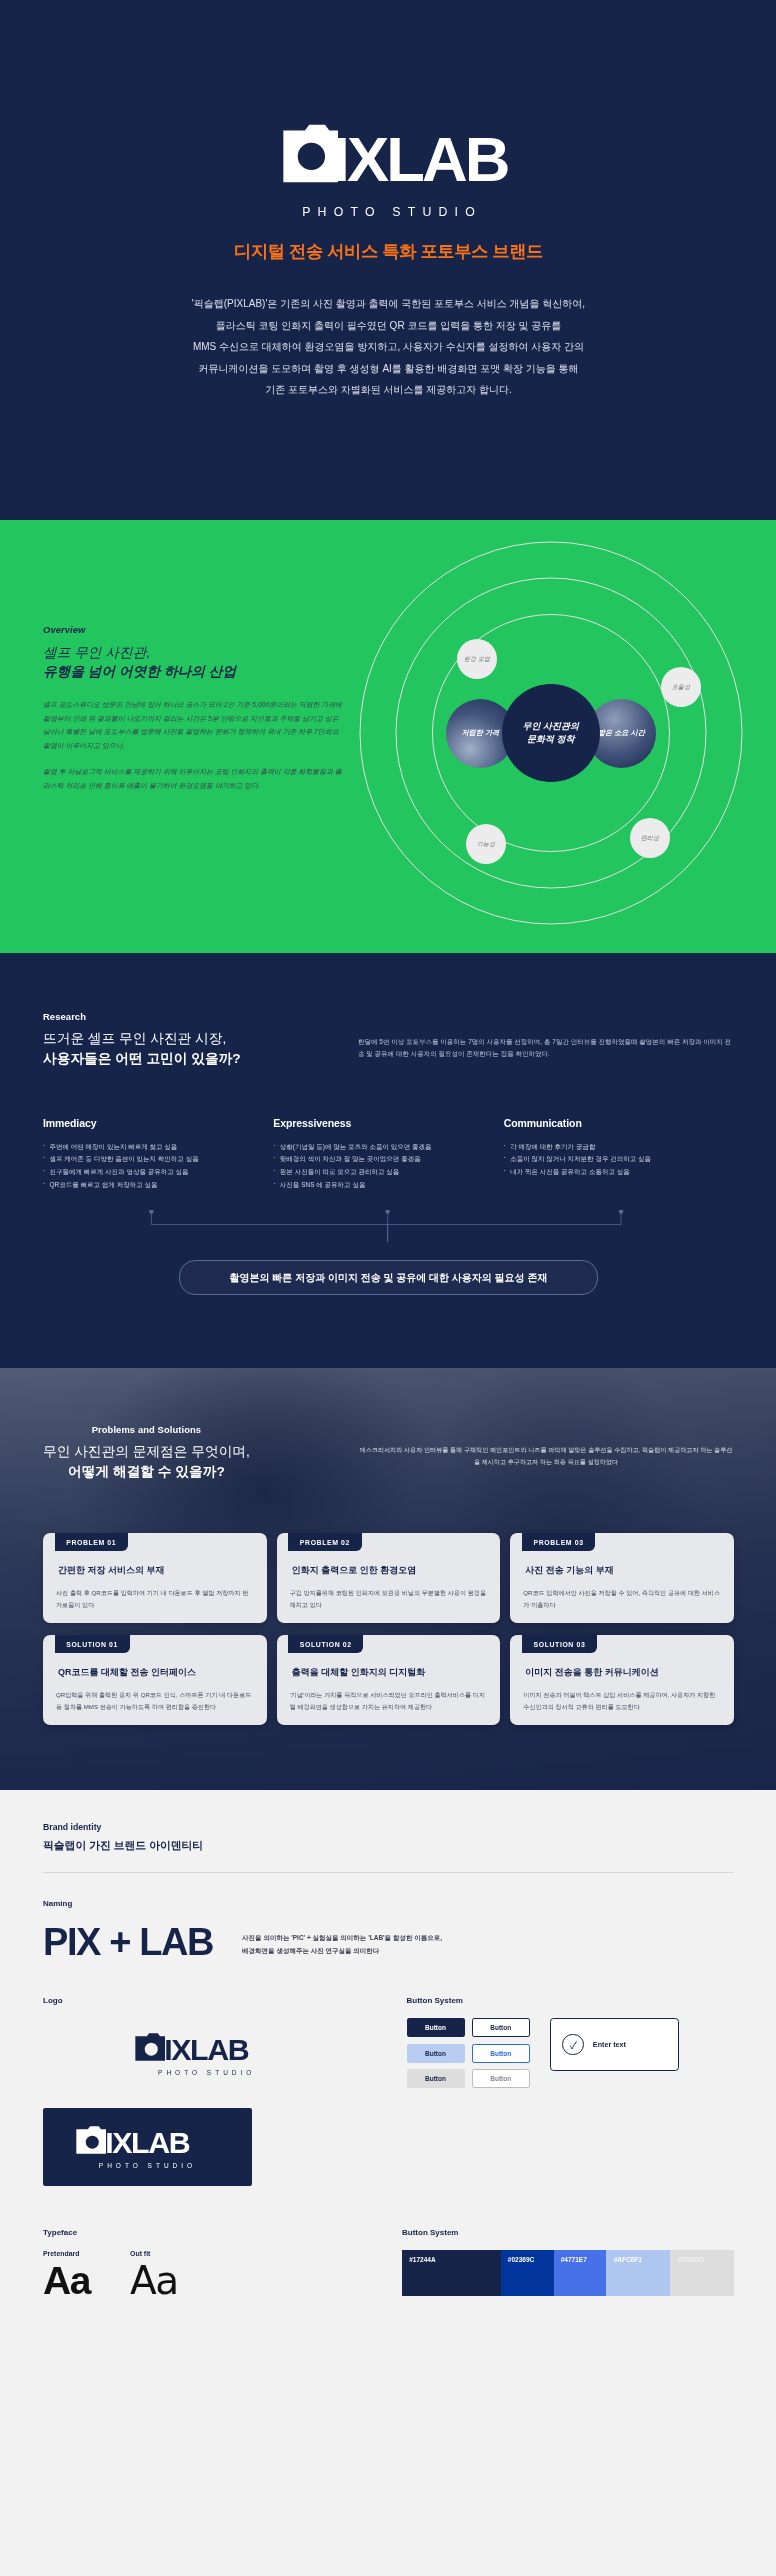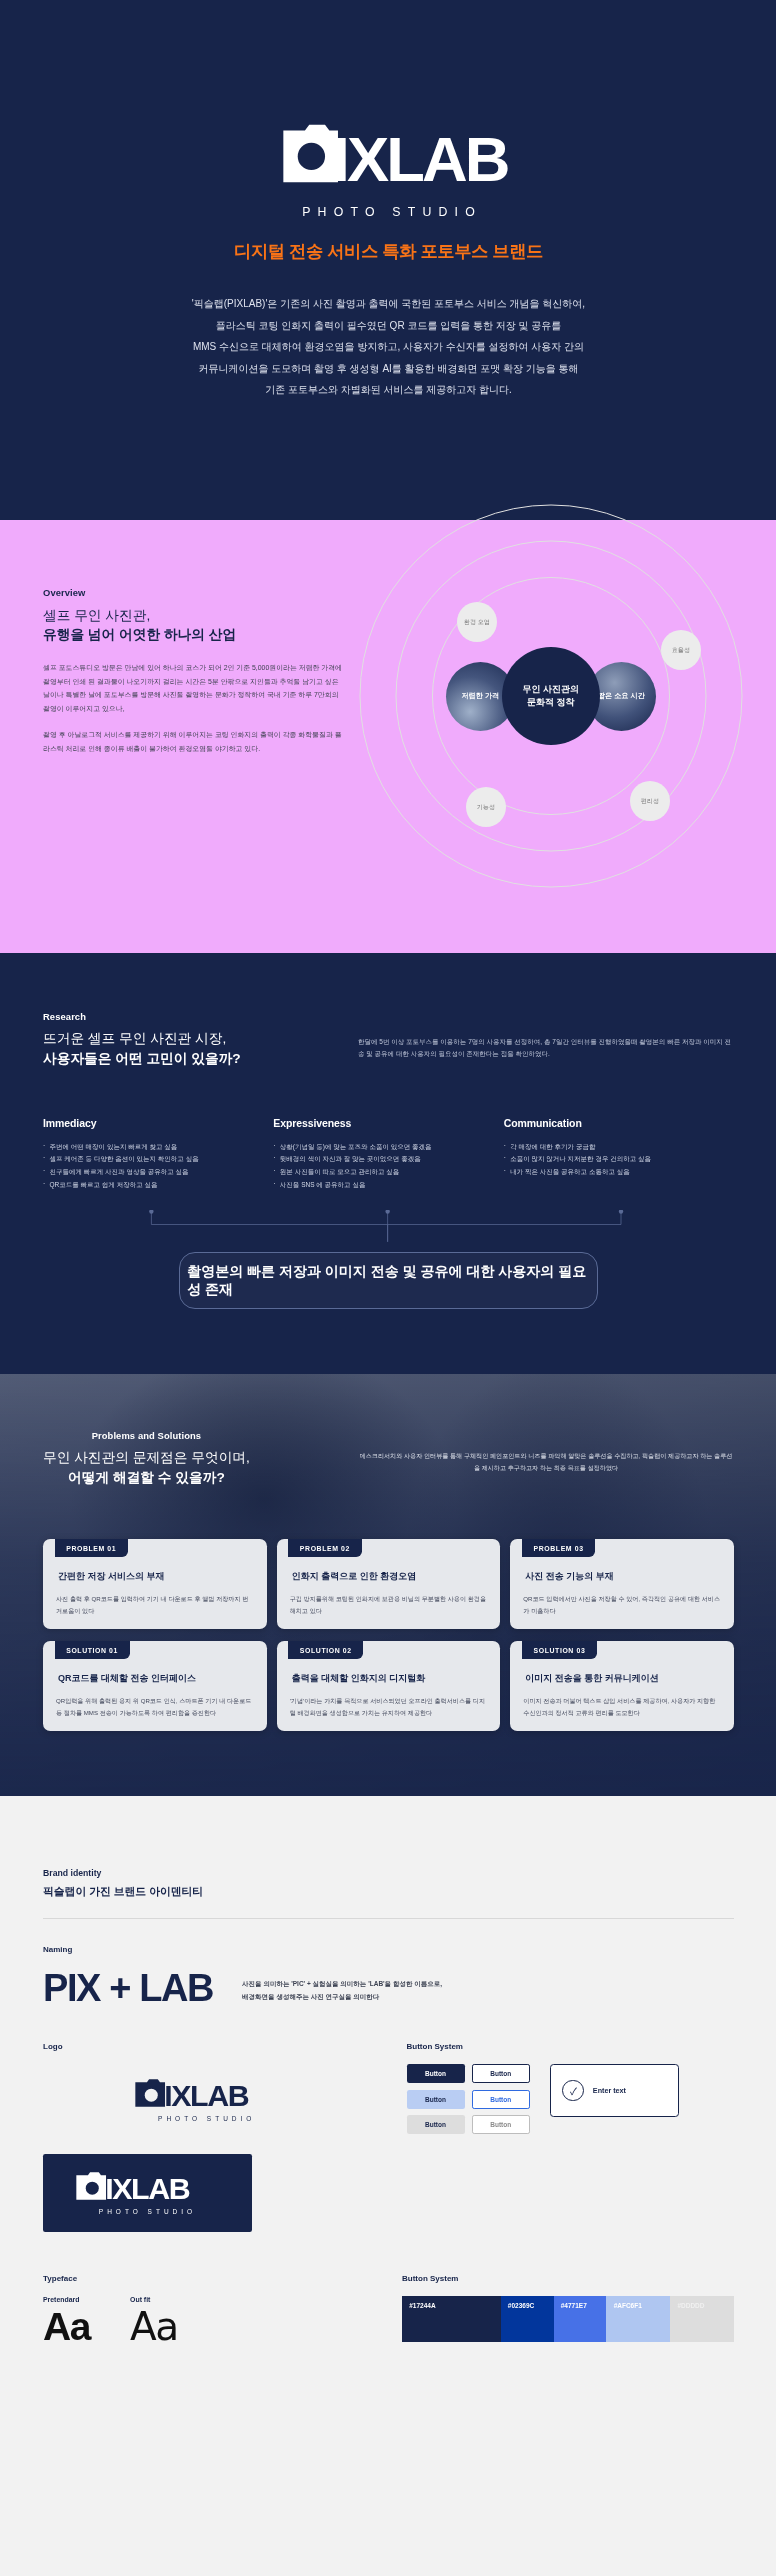--- a/index.html
+++ b/index.html
@@ -31,24 +31,25 @@
   .hero-tagline { color:#f97316; font-size:17.3px; font-weight:700; margin-top:20px; letter-spacing:-0.4px; }
   .hero-body { color:#dfe3ef; font-size:10px; line-height:2.15; margin-top:30px; font-weight:400; max-width:549px;}
 
   
   .sec-label { font-size:9.4px; font-weight:700; letter-spacing:0.1px; margin-bottom:7.2px; }
   .sec-head-1 { font-size:13.7px; font-weight:400; line-height:1.45; }
   .sec-head-2 { font-size:13.7px; font-weight:800; line-height:1.45; }
 
   
   .overview {
-    background:#f0abfc;
-    padding:53px 43px 94px 43px;
+    background:#22c55e;
+    padding:90px 43px 94px 43px;
     position:relative;
     min-height:433px;
+    font-style:italic;
   }
   .ov-inner { display:flex; gap:21.7px; }
   .ov-left { width:303px; padding-top:14.4px; z-index:3; position:relative; }
   .ov-para { font-size:6.9px; line-height:1.95; color:#3a3f4d; margin-top:16px; }
   .ov-para + .ov-para { margin-top:13px; }
   .ov-right { flex:1; position:relative; min-height:246px; }
 
   .rings { position:absolute; inset:0; }
   .ring {
     position:absolute; border:0.7px solid #e0e0e0; border-radius:50%;
@@ -92,22 +93,22 @@
   .rs-cols { display:flex; gap:0; margin-top:48px; }
   .rs-col { flex:1; padding-right:19px; }
   .rs-col h4 { font-size:10.5px; font-weight:700; color:#fff; margin-bottom:11.6px; letter-spacing:-0.1px; }
   .rs-col ul { list-style:none; }
   .rs-col li { font-size:6.5px; color:#d3d9e8; line-height:1.95; position:relative; padding-left:6.5px; }
   .rs-col li:before { content:"·"; position:absolute; left:0; top:-0.7px; color:#d3d9e8; }
 
   .rs-connector { position:relative; height:42px; margin-top:19px; }
   .rs-connector svg { position:absolute; left:0; top:0; }
   .rs-banner {
-    margin:0 auto; width:419px; border:0.7px solid #5a6a96; border-radius:16px;
-    padding:9.4px 7.2px; font-size:14px; font-weight:600; color:#fff;
+    margin:8px auto; width:419px; border:0.7px solid #5a6a96; border-radius:16px;
+    text-align:center; padding:9.4px 7.2px; font-size:10px; font-weight:600; color:#fff;
     background:rgba(255,255,255,0.03);
   }
 
   
   .problems {
     position:relative; color:#fff; padding:56px 43px 65px 43px; overflow:hidden;
     background:#6e7480;
   }
   .ps-bg {
     position:absolute; inset:0;
@@ -131,21 +132,21 @@
     display:inline-block; padding:5.8px 11.6px; border-radius:0 0 5.8px 0;
     margin-left:11.6px;
   }
   .card-tag.sol { background:#17244a; }
   .card-title { font-size:9px; font-weight:800; padding:13px 13px 0 15px; line-height:1.4; }
   .card-body { font-size:6.1px; line-height:1.9; color:#40465a; padding:10px 13px 0 13px; }
   .cards.sol-row { margin-top:11.6px; }
   .cards.sol-row .card { background:#e6e8ec; }
 
   
-  .brand { background:#f2f2f2; padding:72px 43px 72px 43px; }
+  .brand { background:#f2f2f2; padding:32px 43px 72px 43px; }
   .bi-label { font-size:8.7px; font-weight:700; color:#17244a; }
   .bi-title { font-size:10.8px; font-weight:800; color:#17244a; margin-top:7.2px; }
   .divider { height:0.7px; background:#d8d8d8; margin:19px 0 26px 0; }
 
   .sub-label { font-size:8px; font-weight:700; color:#17244a; margin-bottom:13px; }
 
   .naming-row { display:flex; align-items:center; gap:29px; margin-top:7.2px; }
   .naming-big { font-size:38px; font-weight:900; color:#17244a; letter-spacing:-1.4px; white-space:nowrap; }
   .naming-desc { font-size:6.5px; line-height:1.95; color:#3c4252; font-weight:600; padding-top:4.3px; }
 

